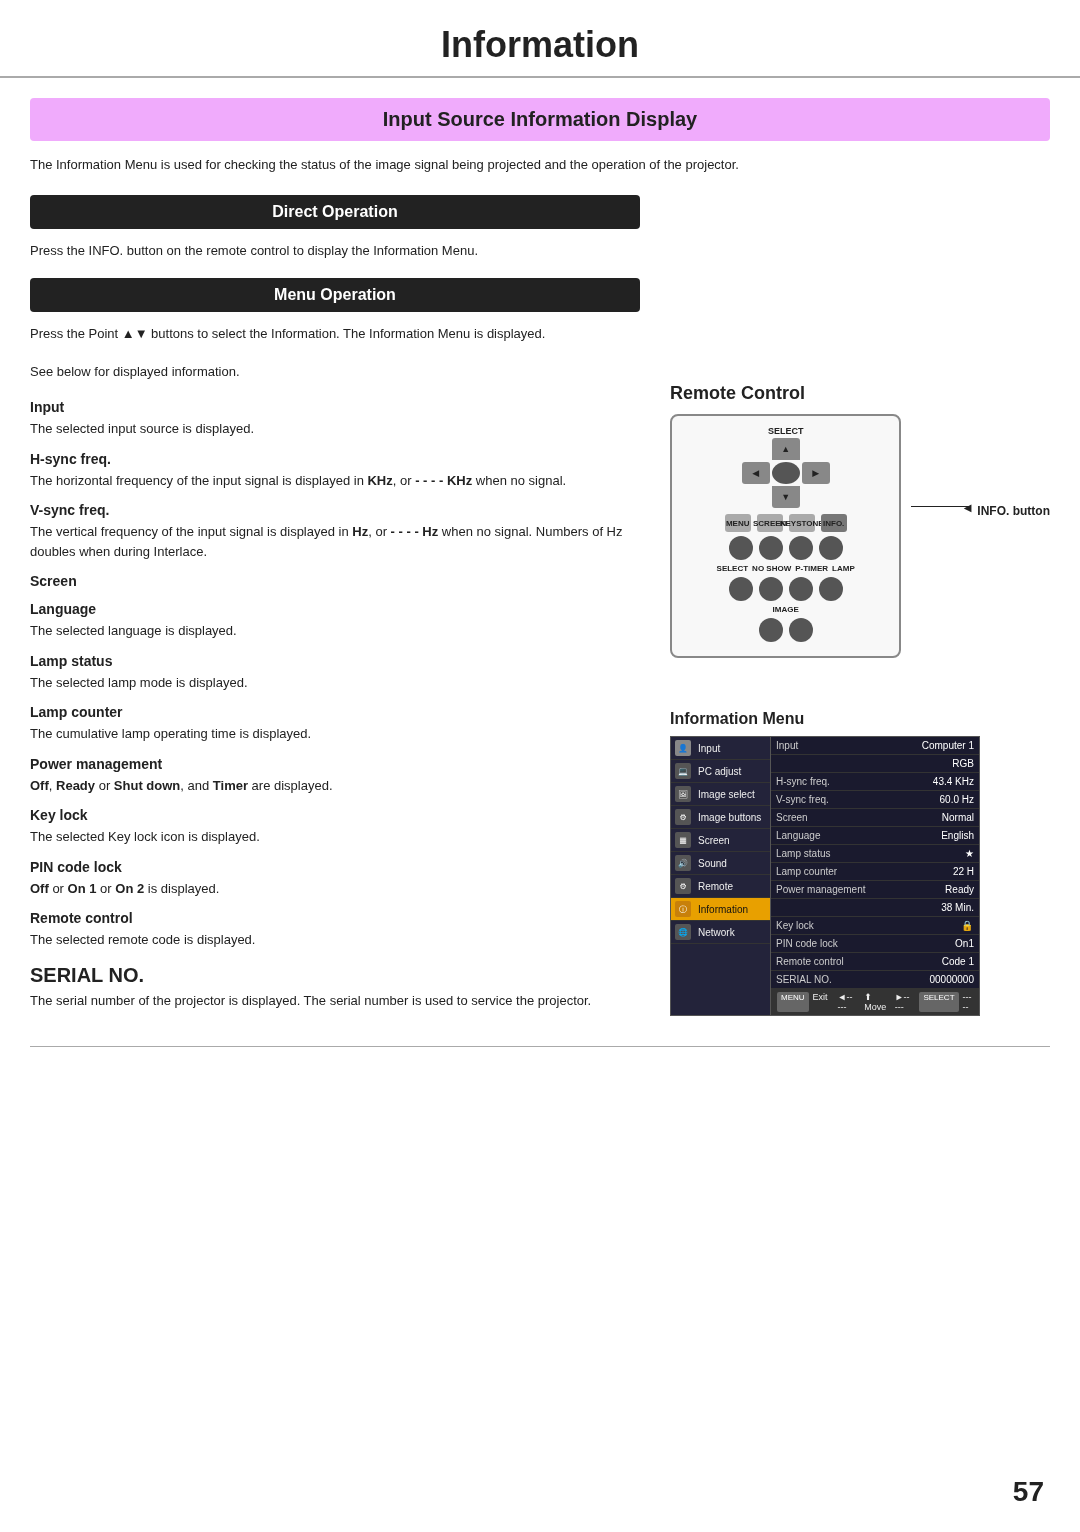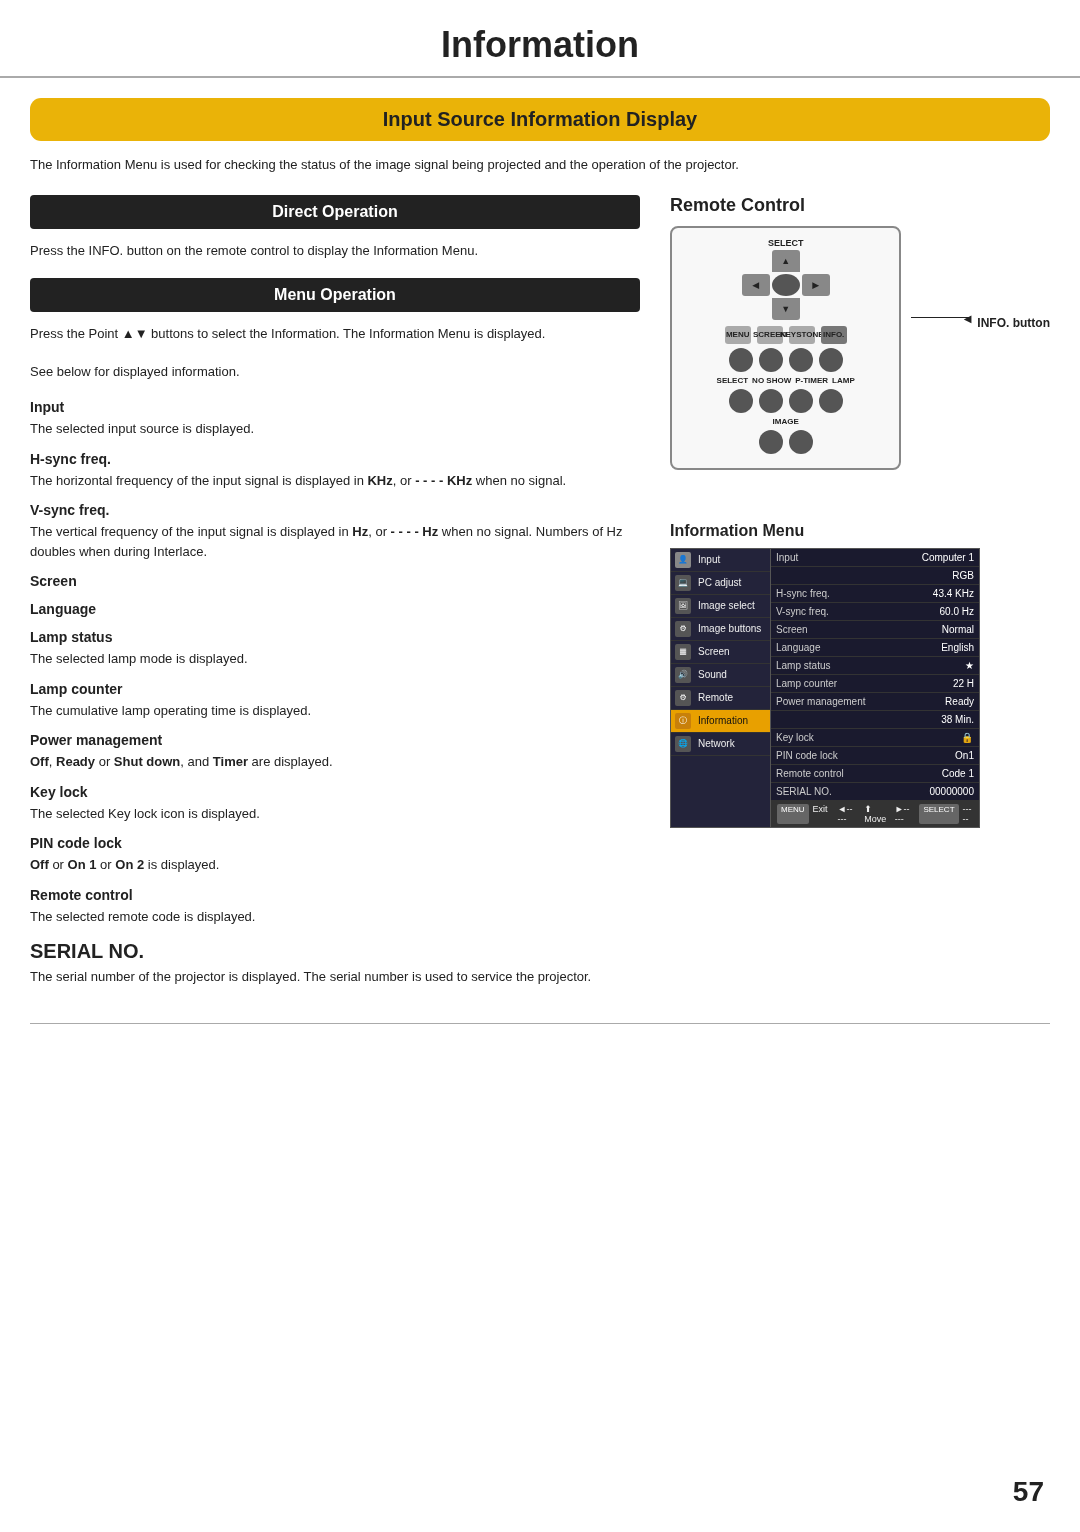--- a/index.html
+++ b/index.html
@@ -18,41 +18,42 @@
       text-align: center;
       font-size: 36px;
       font-weight: bold;
       padding: 24px 0 10px 0;
       border-bottom: 2px solid #aaa;
       margin-bottom: 20px;
     }
 
     
     .section-header {
-      background: #eab308;
+      background: #f0abfc;
       text-align: center;
       font-size: 20px;
       font-weight: bold;
       padding: 10px 0;
-      border-radius: 11px;
+      border-radius: 4px;
       margin: 0 30px 14px 30px;
     }
 
     .intro-text {
       font-size: 13px;
       margin: 0 30px 20px 30px;
       line-height: 1.5;
     }
 
     
     .main-layout {
       display: flex;
       flex-direction: row;
       gap: 0;
       margin: 0 30px;
+      align-items: flex-end;
     }
 
     .left-col {
       flex: 1;
       padding-right: 30px;
     }
 
     .right-col {
       width: 380px;
       flex-shrink: 0;
@@ -338,20 +339,21 @@
       </div>
       <div>
         <div class="sub-heading"> V-sync freq.</div>
         <div class="sub-text">The vertical frequency of the input signal is displayed in <strong>Hz</strong>, or <strong>- - - - Hz</strong> when no signal. Numbers of Hz doubles when during Interlace.</div>
       </div>
       <div>
         <div class="sub-heading"> Screen</div>
       </div>
       <div>
         <div class="sub-heading"> Language</div>
+        <div class="sub-text">The selected language is displayed.</div>
       </div>
       <div>
         <div class="sub-heading"> Lamp status</div>
         <div class="sub-text">The selected lamp mode is displayed.</div>
       </div>
       <div>
         <div class="sub-heading"> Lamp counter</div>
         <div class="sub-text">The cumulative lamp operating time is displayed.</div>
       </div>
       <div>

